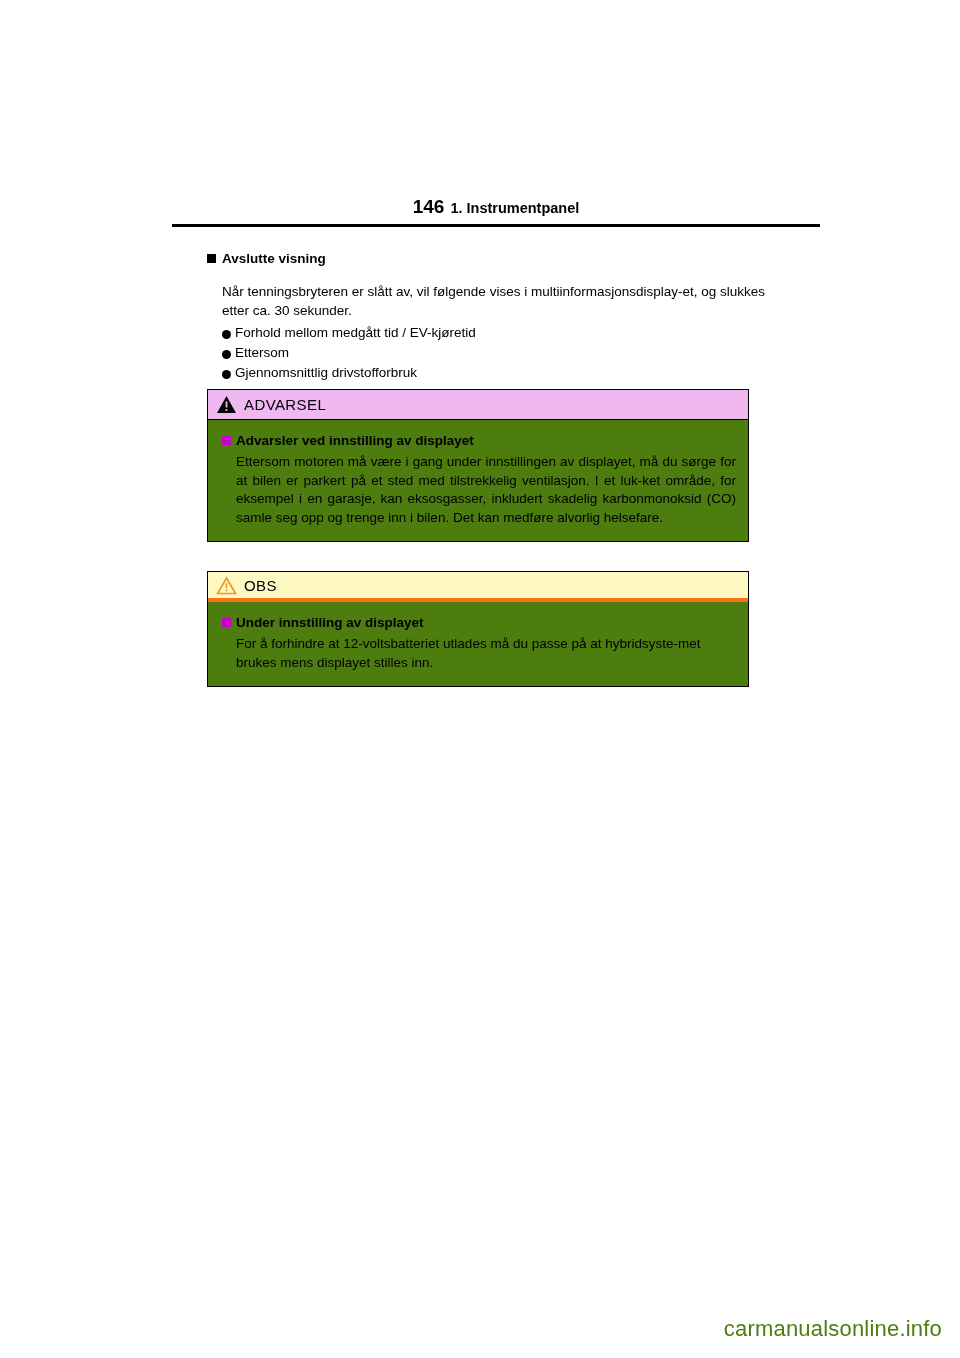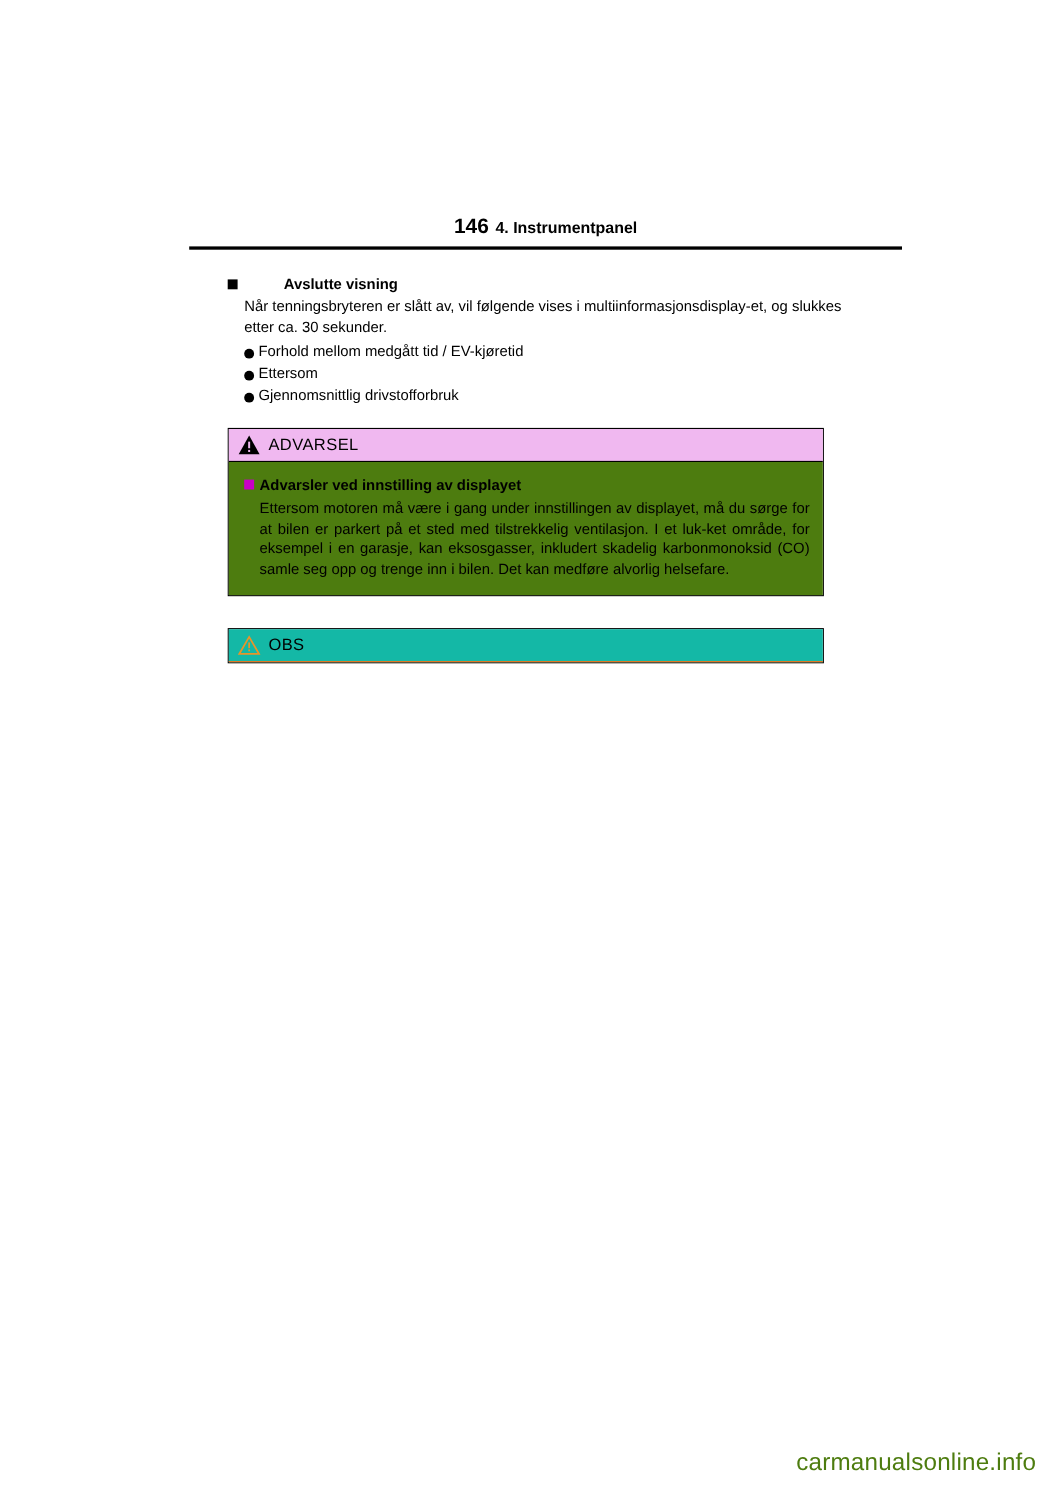--- a/index.html
+++ b/index.html
@@ -57,22 +57,21 @@
   .content {
     position: absolute;
     left: 207px;
     top: 250px;
     width: 614px;
   }
 
   .sq-head {
     display: flex;
     align-items: flex-start;
-    margin-bottom: 3px;
-    gap: 36px;
+    margin-bottom: 16px;
   }
   .sq-marker {
     width: 9px;
     height: 9px;
     background: #000000;
     margin-right: 6px;
     margin-top: 4px;
     flex: none;
   }
   .sq-head-text {
@@ -132,22 +131,22 @@
     align-items: center;
     padding: 5px 8px;
     box-sizing: border-box;
   }
   .box-title-bar.warn {
     background: #f0b8f0;
     border-bottom: 1.5px solid #000000;
     height: 30px;
   }
   .box-title-bar.notice {
-    background: #14b8a6;
-    border-bottom: 1px solid #f97316;
+    background: #fef9c3;
+    border-bottom: 4px solid #f97316;
     height: 30px;
   }
   .tri-icon {
     position: relative;
     width: 21px;
     height: 19px;
     margin-right: 7px;
     flex: none;
   }
   .tri-icon svg { display:block; }
@@ -197,21 +196,21 @@
     letter-spacing: 0.2px;
   }
 </style>
 </head>
 <body>
 
 <div class="page">
 
   <div class="header">
     <span class="page-number">146</span>
-    <span class="header-title">4. Instrumentpanel</span>
+    <span class="header-title">1. Instrumentpanel</span>
   </div>
   <div class="header-rule"></div>
 
   <div class="content">
 
     <div class="sq-head">
       <span class="sq-marker"></span>
       <span class="sq-head-text">Avslutte visning</span>
     </div>
 
@@ -258,17 +257,24 @@
     <div class="box-title-bar notice">
       <span class="tri-icon">
         <svg width="21" height="19" viewBox="0 0 21 19">
           <polygon points="10.5,2 19.5,17.5 1.5,17.5" fill="none" stroke="#e8952a" stroke-width="1.6"></polygon>
           <rect x="9.7" y="7" width="1.6" height="5.3" fill="#e8952a"></rect>
           <rect x="9.7" y="13.4" width="1.6" height="1.7" fill="#e8952a"></rect>
         </svg>
       </span>
       <span class="box-title-text">OBS</span>
     </div>
+    <div class="box-body">
+      <div class="box-sub-head">
+        <span class="box-sub-marker"></span>
+        <span class="box-sub-text">Under innstilling av displayet</span>
+      </div>
+      <div class="box-para last-left">For å forhindre at 12-voltsbatteriet utlades må du passe på at hybridsyste-met brukes mens displayet stilles inn.</div>
+    </div>
   </div>
 
   <div class="watermark">carmanualsonline.info</div>
 
 </div>
 
 </body></html>

